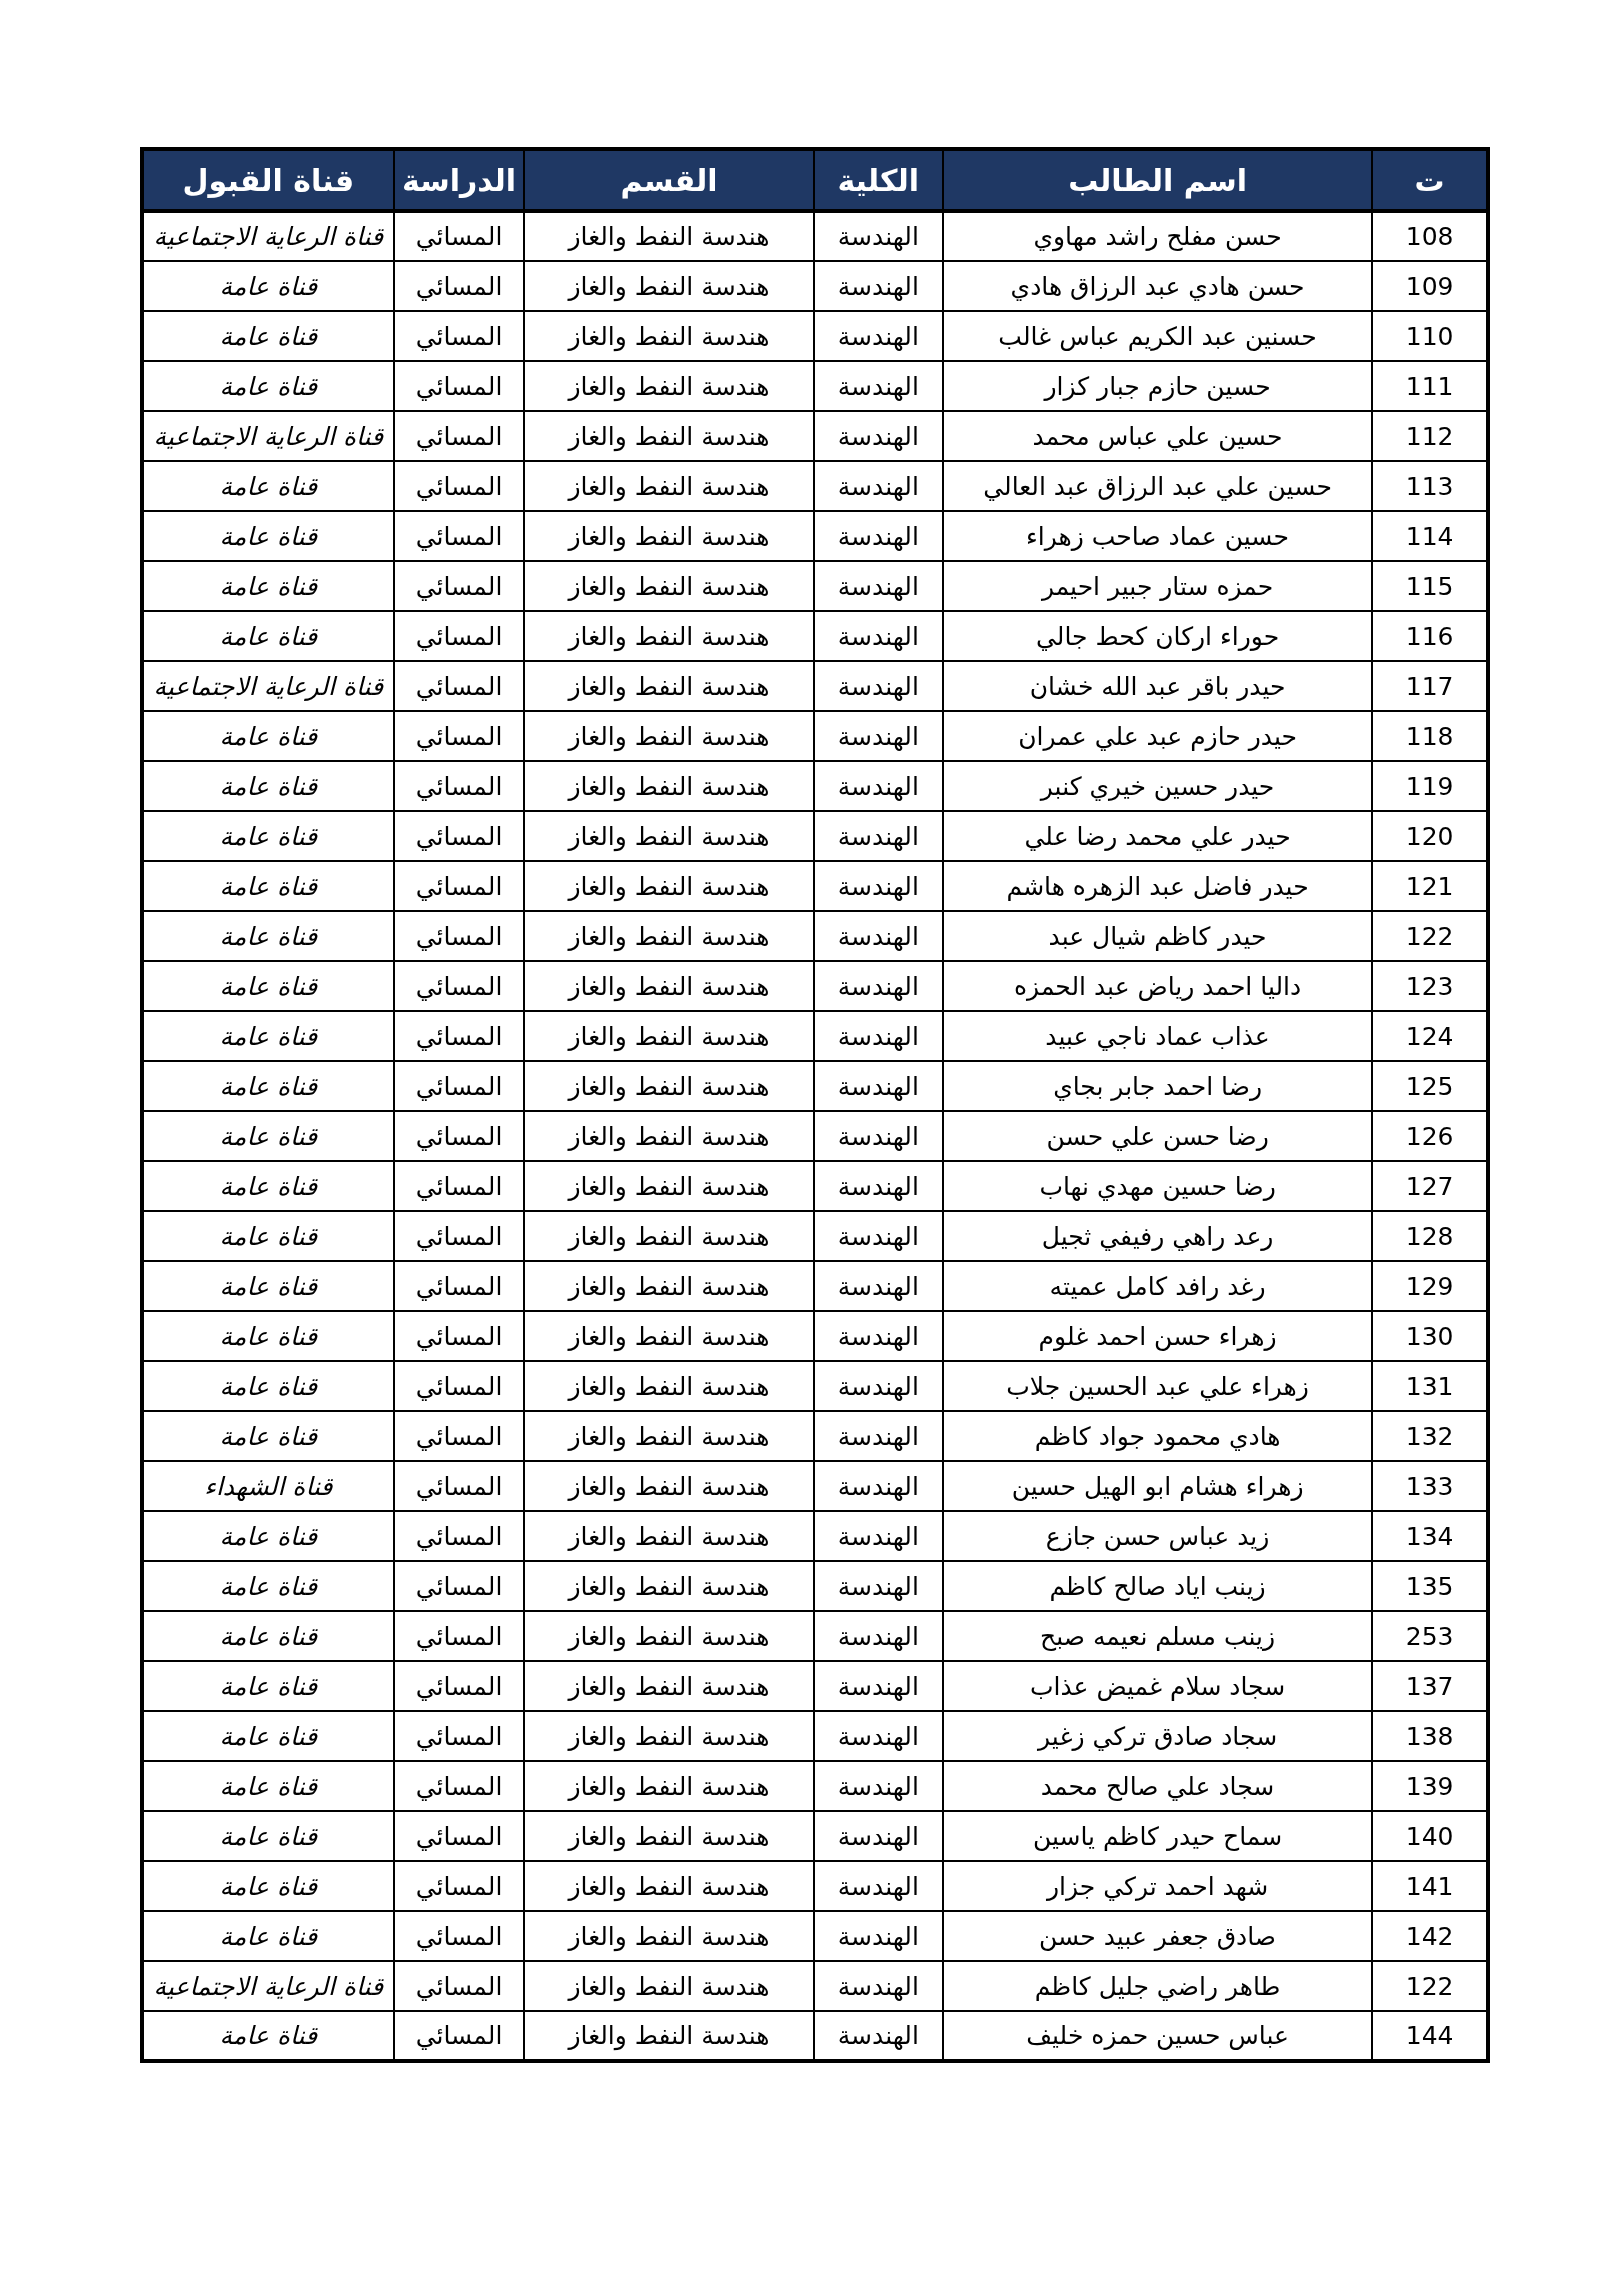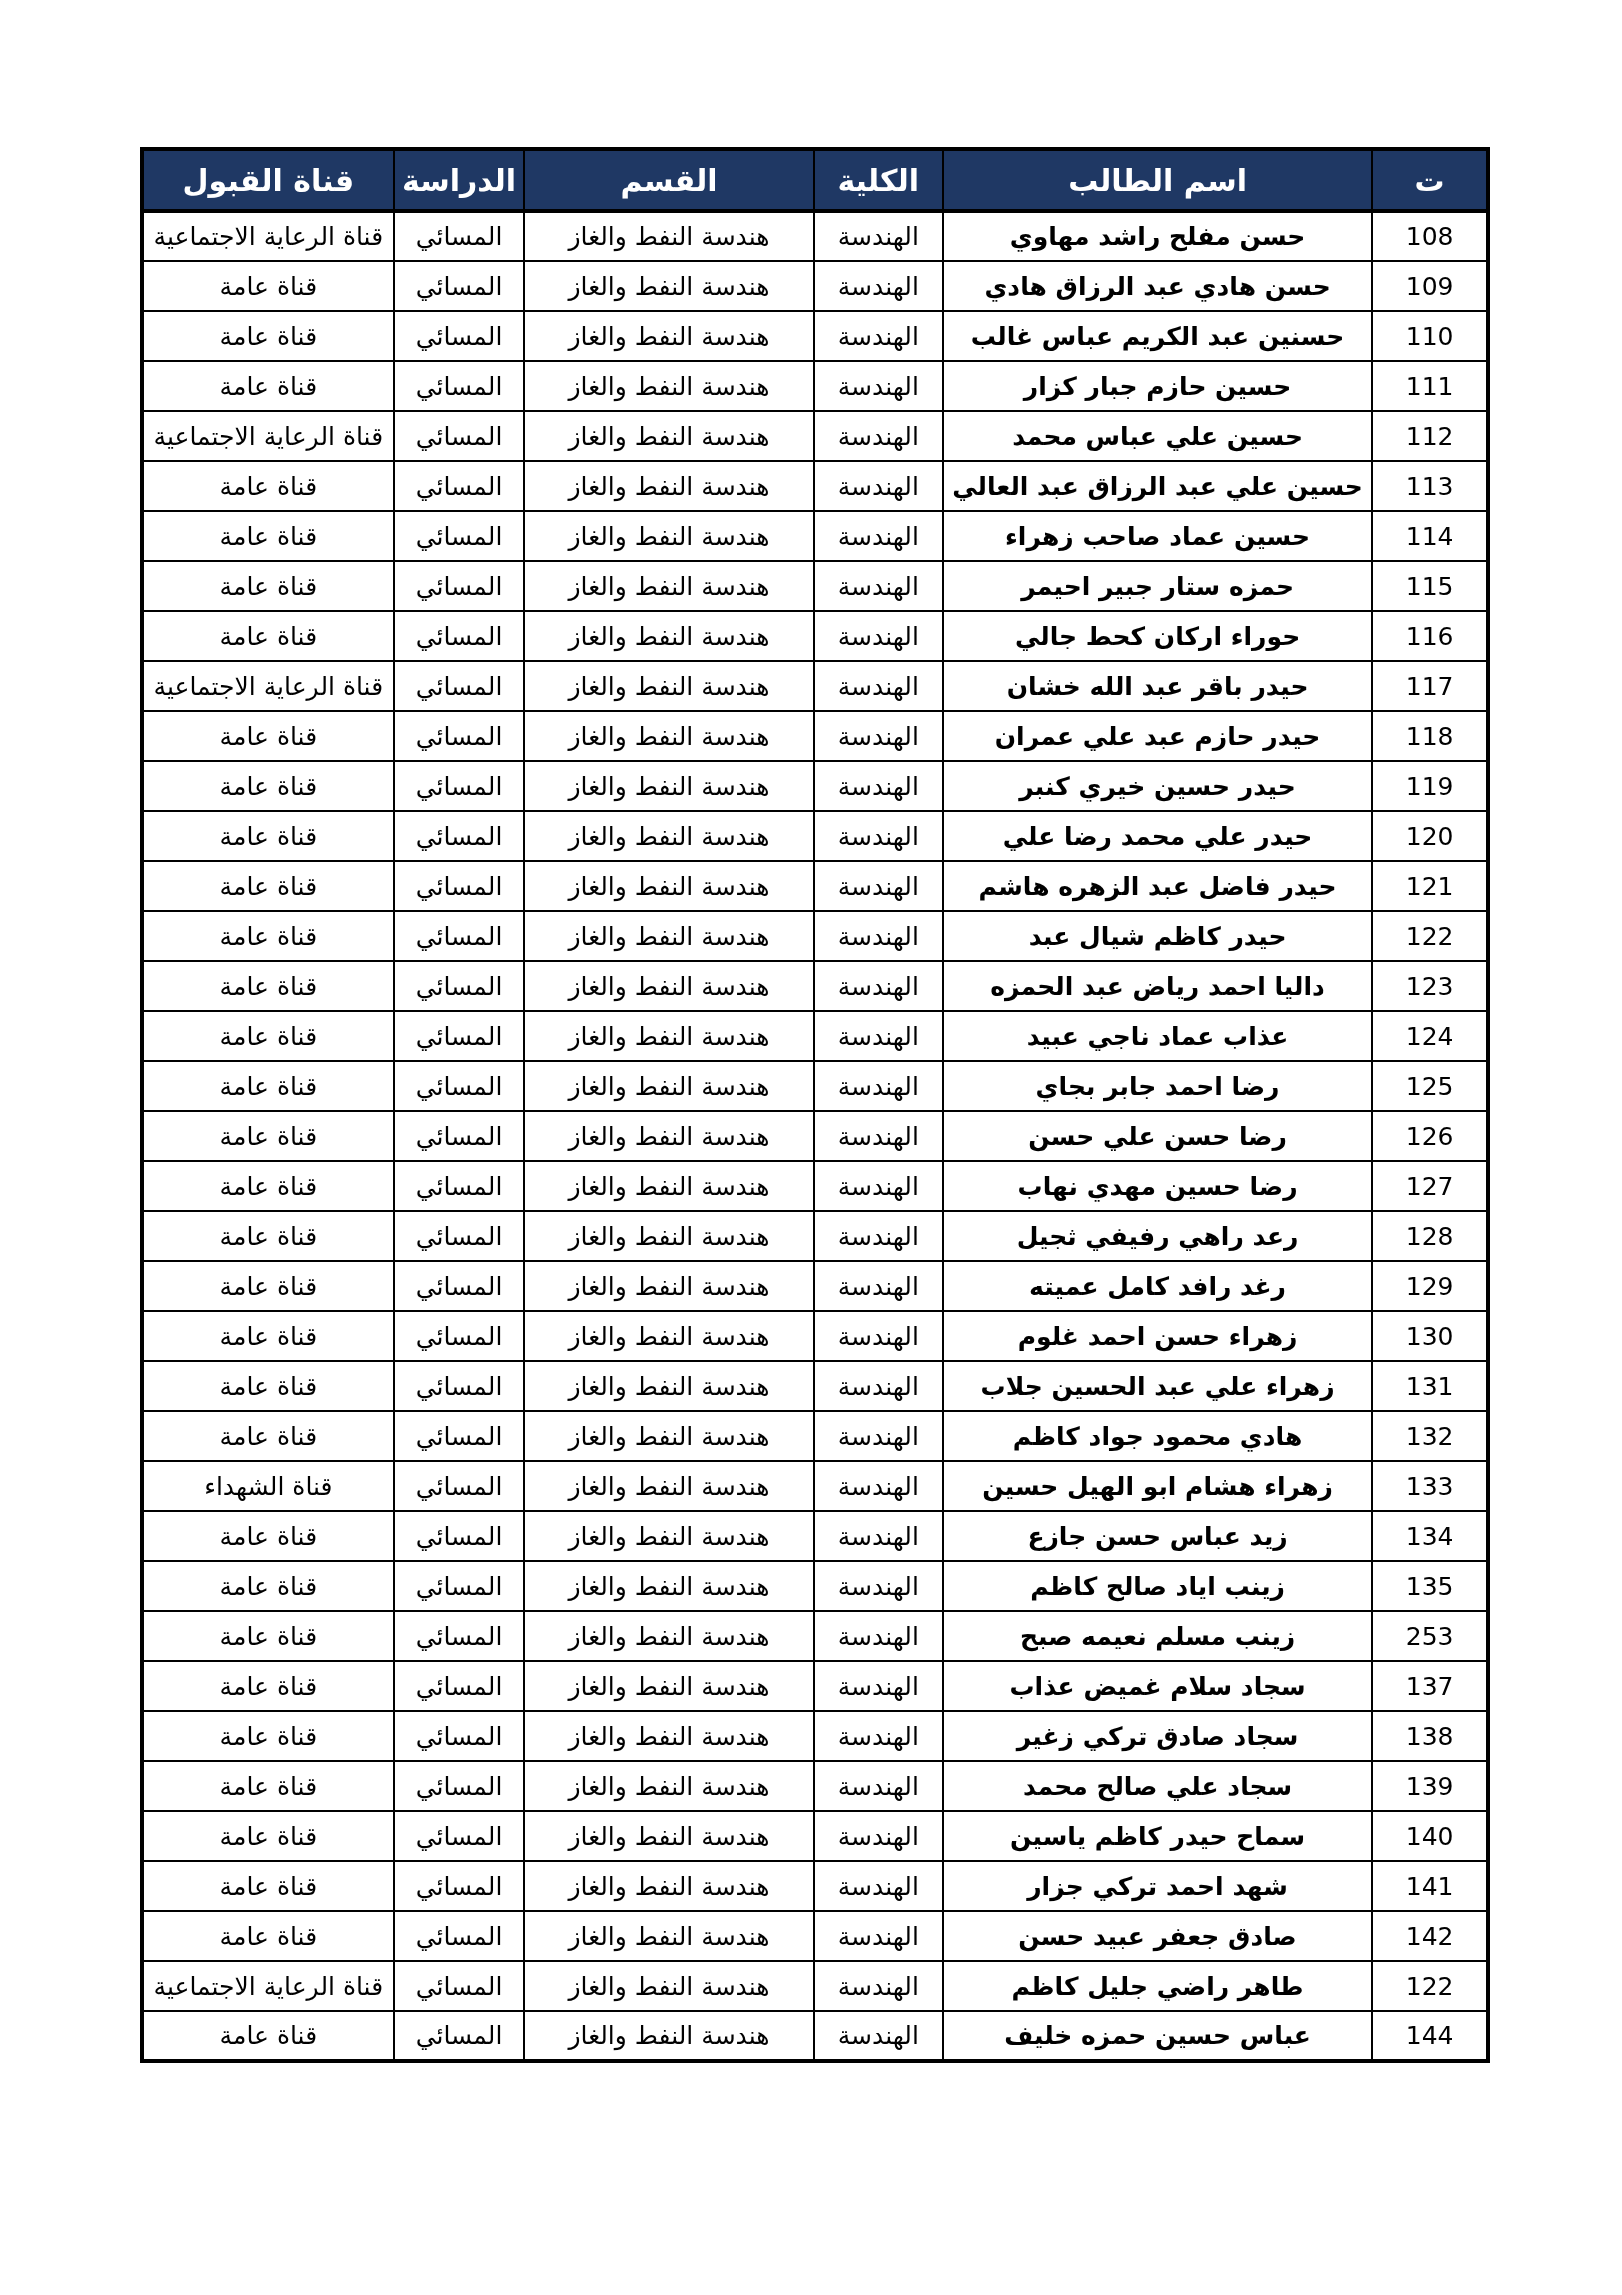--- a/index.html
+++ b/index.html
@@ -38,22 +38,22 @@
   }
   table.students td{
     color:var(--text);
     height:50px;
     font-size:25px;
     text-align:center;vertical-align:middle;
     background:var(--row-bg);
     overflow:hidden;
   }
   td.col-no{font-size:27.5px;}
-  td.col-channel{font-size:21.6px;white-space:nowrap;}
-  td.col-name{font-size:25px;white-space:nowrap;font-weight:bold;}
+  td.col-channel{font-size:21.6px;white-space:nowrap;font-style:italic;}
+  td.col-name{font-size:25px;white-space:nowrap;}
   td.col-dept,td.col-college,td.col-study{white-space:nowrap;font-size:23.6px;}
 </style>
 </head>
 <body>
 
 <div class="page">
   <table class="students">
     <colgroup>
       <col style="width:8.6%">
       <col style="width:31.9%">

